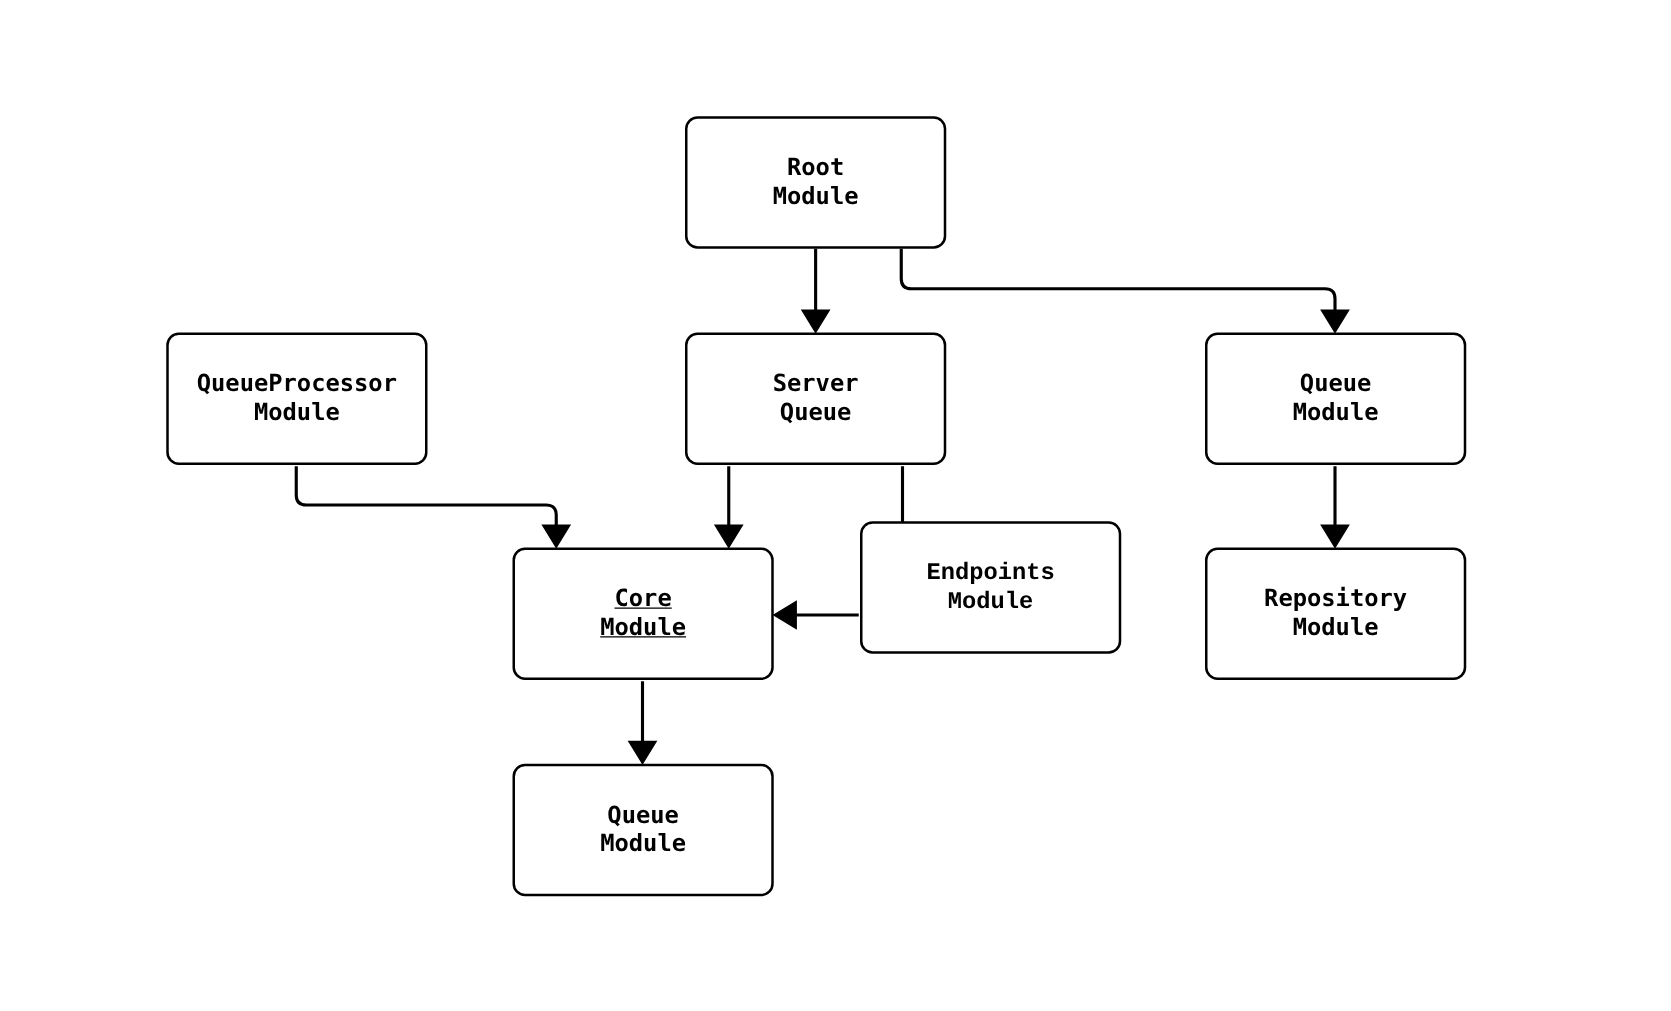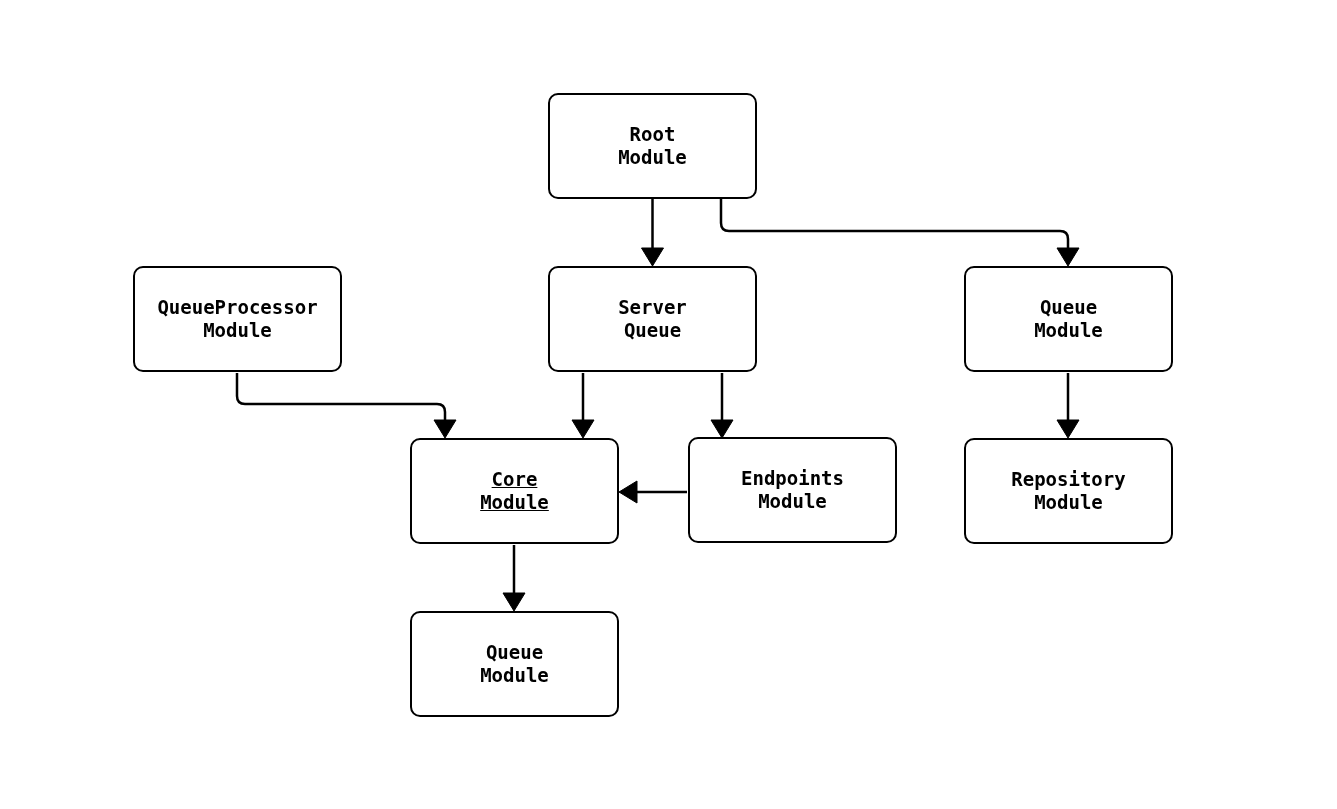--- a/index.html
+++ b/index.html
@@ -49,21 +49,21 @@
     font-size: 19px;
     line-height: 23px;
     color: #000000;
     white-space: pre-line;
   }
   .n-root          { left: 548px; top: 93px;  }
   .n-server        { left: 548px; top: 266px; }
   .n-queueprocessor{ left: 133px; top: 266px; }
   .n-global        { left: 964px; top: 266px; }
   .n-core          { left: 410px; top: 438px; text-decoration: underline; }
-  .n-endpoints     { left: 688px; top: 437px; }
+  .n-endpoints     { left: 688px; top: 417px; font-family: Liberation Mono, monospace; }
   .n-repository    { left: 964px; top: 438px; text-align: center; }
   .n-queue         { left: 410px; top: 611px; }
 </style>
 </head>
 <body>
 
 <div class="canvas">
 
   <svg class="edges" viewBox="0 0 1337 809" xmlns="http://www.w3.org/2000/svg">
 

